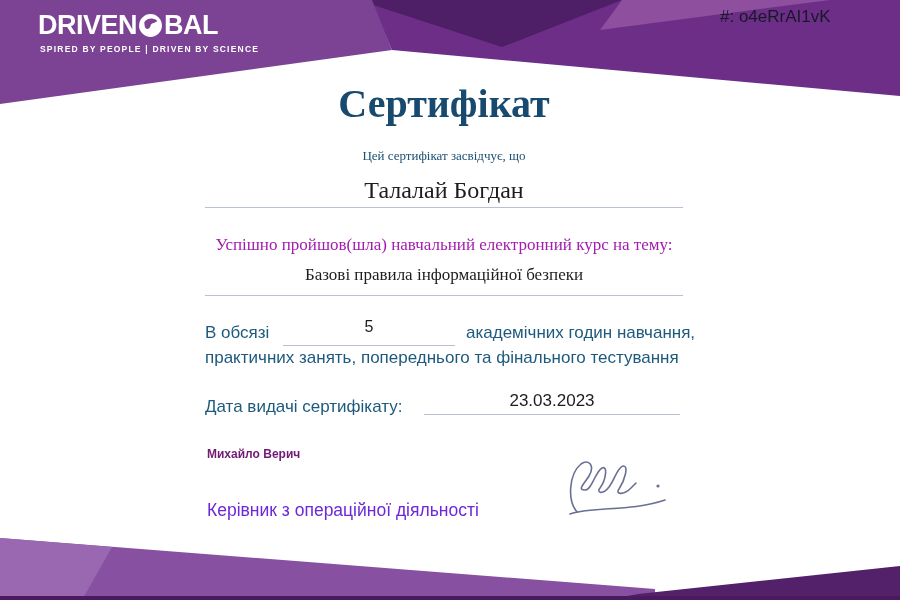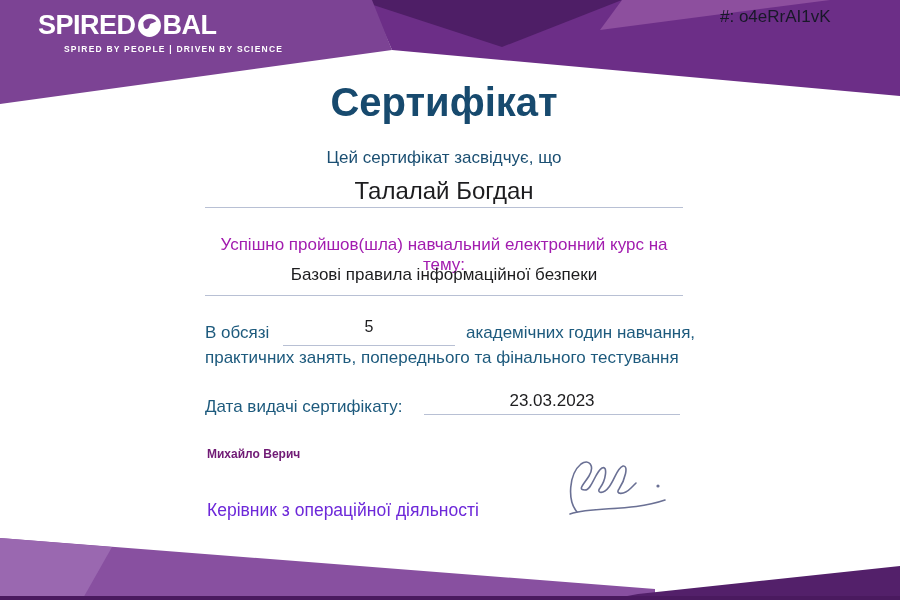--- a/index.html
+++ b/index.html
@@ -11,28 +11,28 @@
     background: #ffffff; overflow: hidden;
   }
   .frame-svg { position: absolute; left: 0; top: 0; width: 900px; height: 600px; }
 
   
   .logo { position: absolute; left: 38px; top: 12px; color: #fff;
           font-weight: bold; font-size: 27px; letter-spacing: -0.5px;
           display: flex; align-items: center; line-height: 1; }
   .logo .globe { margin: 0 1px; display: inline-flex; }
   .tagline { position: absolute; left: 40px; top: 44px; color: #fff;
-             font-weight: bold; font-size: 8.5px; letter-spacing: 1.2px; margin-left: 24px; }
+             font-weight: bold; font-size: 8.5px; letter-spacing: 1.2px; }
   .cert-id { position: absolute; left: 676px; top: 7px; color: #181828;
              font-size: 17px; margin-left: 44px; }
 
   
-  .col { position: absolute; left: 205px; width: 478px; text-align: center; }
+  .col { position: absolute; left: 205px; width: 478px; text-align: center; font-family: Liberation Serif, serif; }
   .title { top: 80px; color: #174a6e; font-size: 40px; font-weight: bold; }
-  .intro { top: 148px; color: #1b4f72; font-size: 17px; }
+  .intro { top: 148px; color: #1b4f72; font-size: 13px; }
   .name  { top: 177px; color: #1d1d1f; font-size: 24px; }
   .course-line { top: 235px; color: #a21caf; font-size: 17px; text-align: center; }
   .course-name { top: 265px; color: #1d1d1f; font-size: 17px; }
 
   .rule { position: absolute; border-top: 1px solid #b8c0d4; height: 0; }
   .rule-name   { left: 205px; width: 478px; top: 207px; }
   .rule-course { left: 205px; width: 478px; top: 295px; }
   .rule-hours  { left: 283px; width: 172px; top: 345px; }
   .rule-date   { left: 424px; width: 256px; top: 414px; }
 
@@ -70,21 +70,21 @@
     <polygon points="0,538 655,589 655,600 0,600" fill="#8850a0"></polygon>
 
     <polygon points="0,538 112,547 82,600 0,600" fill="#9a68b0"></polygon>
 
     <polygon points="638,594 900,566 900,600 606,600" fill="#53206a"></polygon>
 
     <rect x="0" y="596" width="900" height="4" fill="#4a1a5f"></rect>
   </svg>
 
   <div class="logo">
-    <span>SPIRED</span>
+    <span>DRIVEN</span>
     <span class="globe">
       <svg width="25" height="25" viewBox="0 0 24 24">
         <circle cx="12" cy="12" r="11" fill="#ffffff"></circle>
         <path d="M6 9 C8 4.5,16.5 4,18.5 8 C15 10.5,13 9,12 12.5 C11 16,7.5 16.5,6.5 13 Z" fill="#7c4394"></path>
       </svg>
     </span>
     <span>BAL</span>
   </div>
   <div class="tagline">SPIRED BY PEOPLE | DRIVEN BY SCIENCE</div>
 

